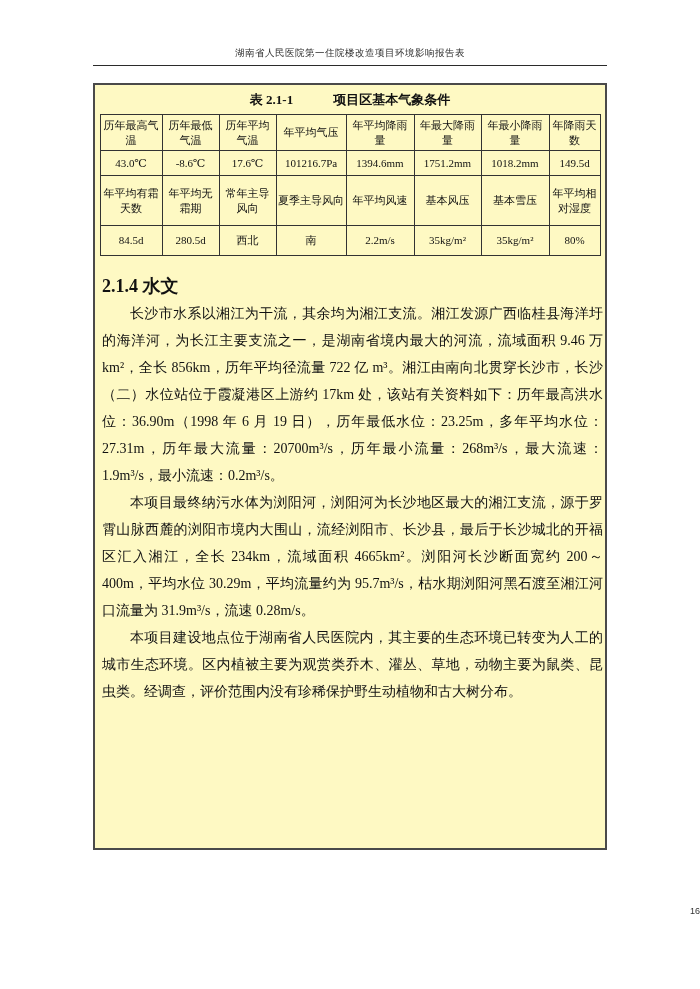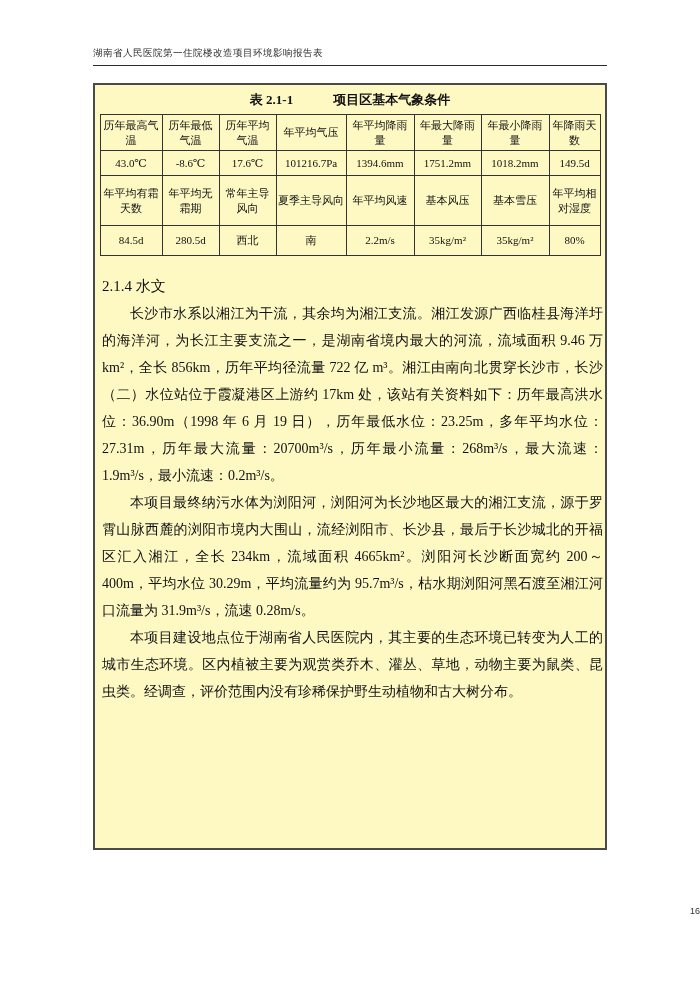--- a/index.html
+++ b/index.html
@@ -9,21 +9,21 @@
     font-family: "Liberation Serif", "DejaVu Serif", serif;
     color: #1a1a1a;
     position: relative;
     overflow: hidden;
   }
   .page { position: absolute; inset: 0; background: #fff; }
 
   .header {
     position: absolute;
     top: 47px; left: 93px; width: 514px;
-    text-align: left;
+    text-align: center;
     font-size: 9.5px;
     letter-spacing: 0.5px;
     color: #2b2b2b;
     padding-bottom: 5px;
     border-bottom: 1.5px solid #2b2b2b;
   }
 
   .content-box {
     position: absolute;
     top: 83px; left: 93px;
@@ -62,22 +62,22 @@
   tr.val-row-2 { height: 30px; }
 
   .body-text {
     margin: 17px 2px 0 7px;
     font-size: 14px;
     line-height: 27px;
     text-align: justify;
     color: #111;
   }
   .section-heading {
-    font-size: 15px;
-    font-weight: normal;
+    font-size: 18px;
+    font-weight: bold;
     line-height: 27px;
   }
   .body-text p { text-indent: 2em; }
 
   .page-number {
     position: absolute;
     top: 906px; left: 0; width: 100%;
     text-align: right;
     font-size: 9px;
     font-family: "Liberation Sans", "DejaVu Sans", sans-serif;

